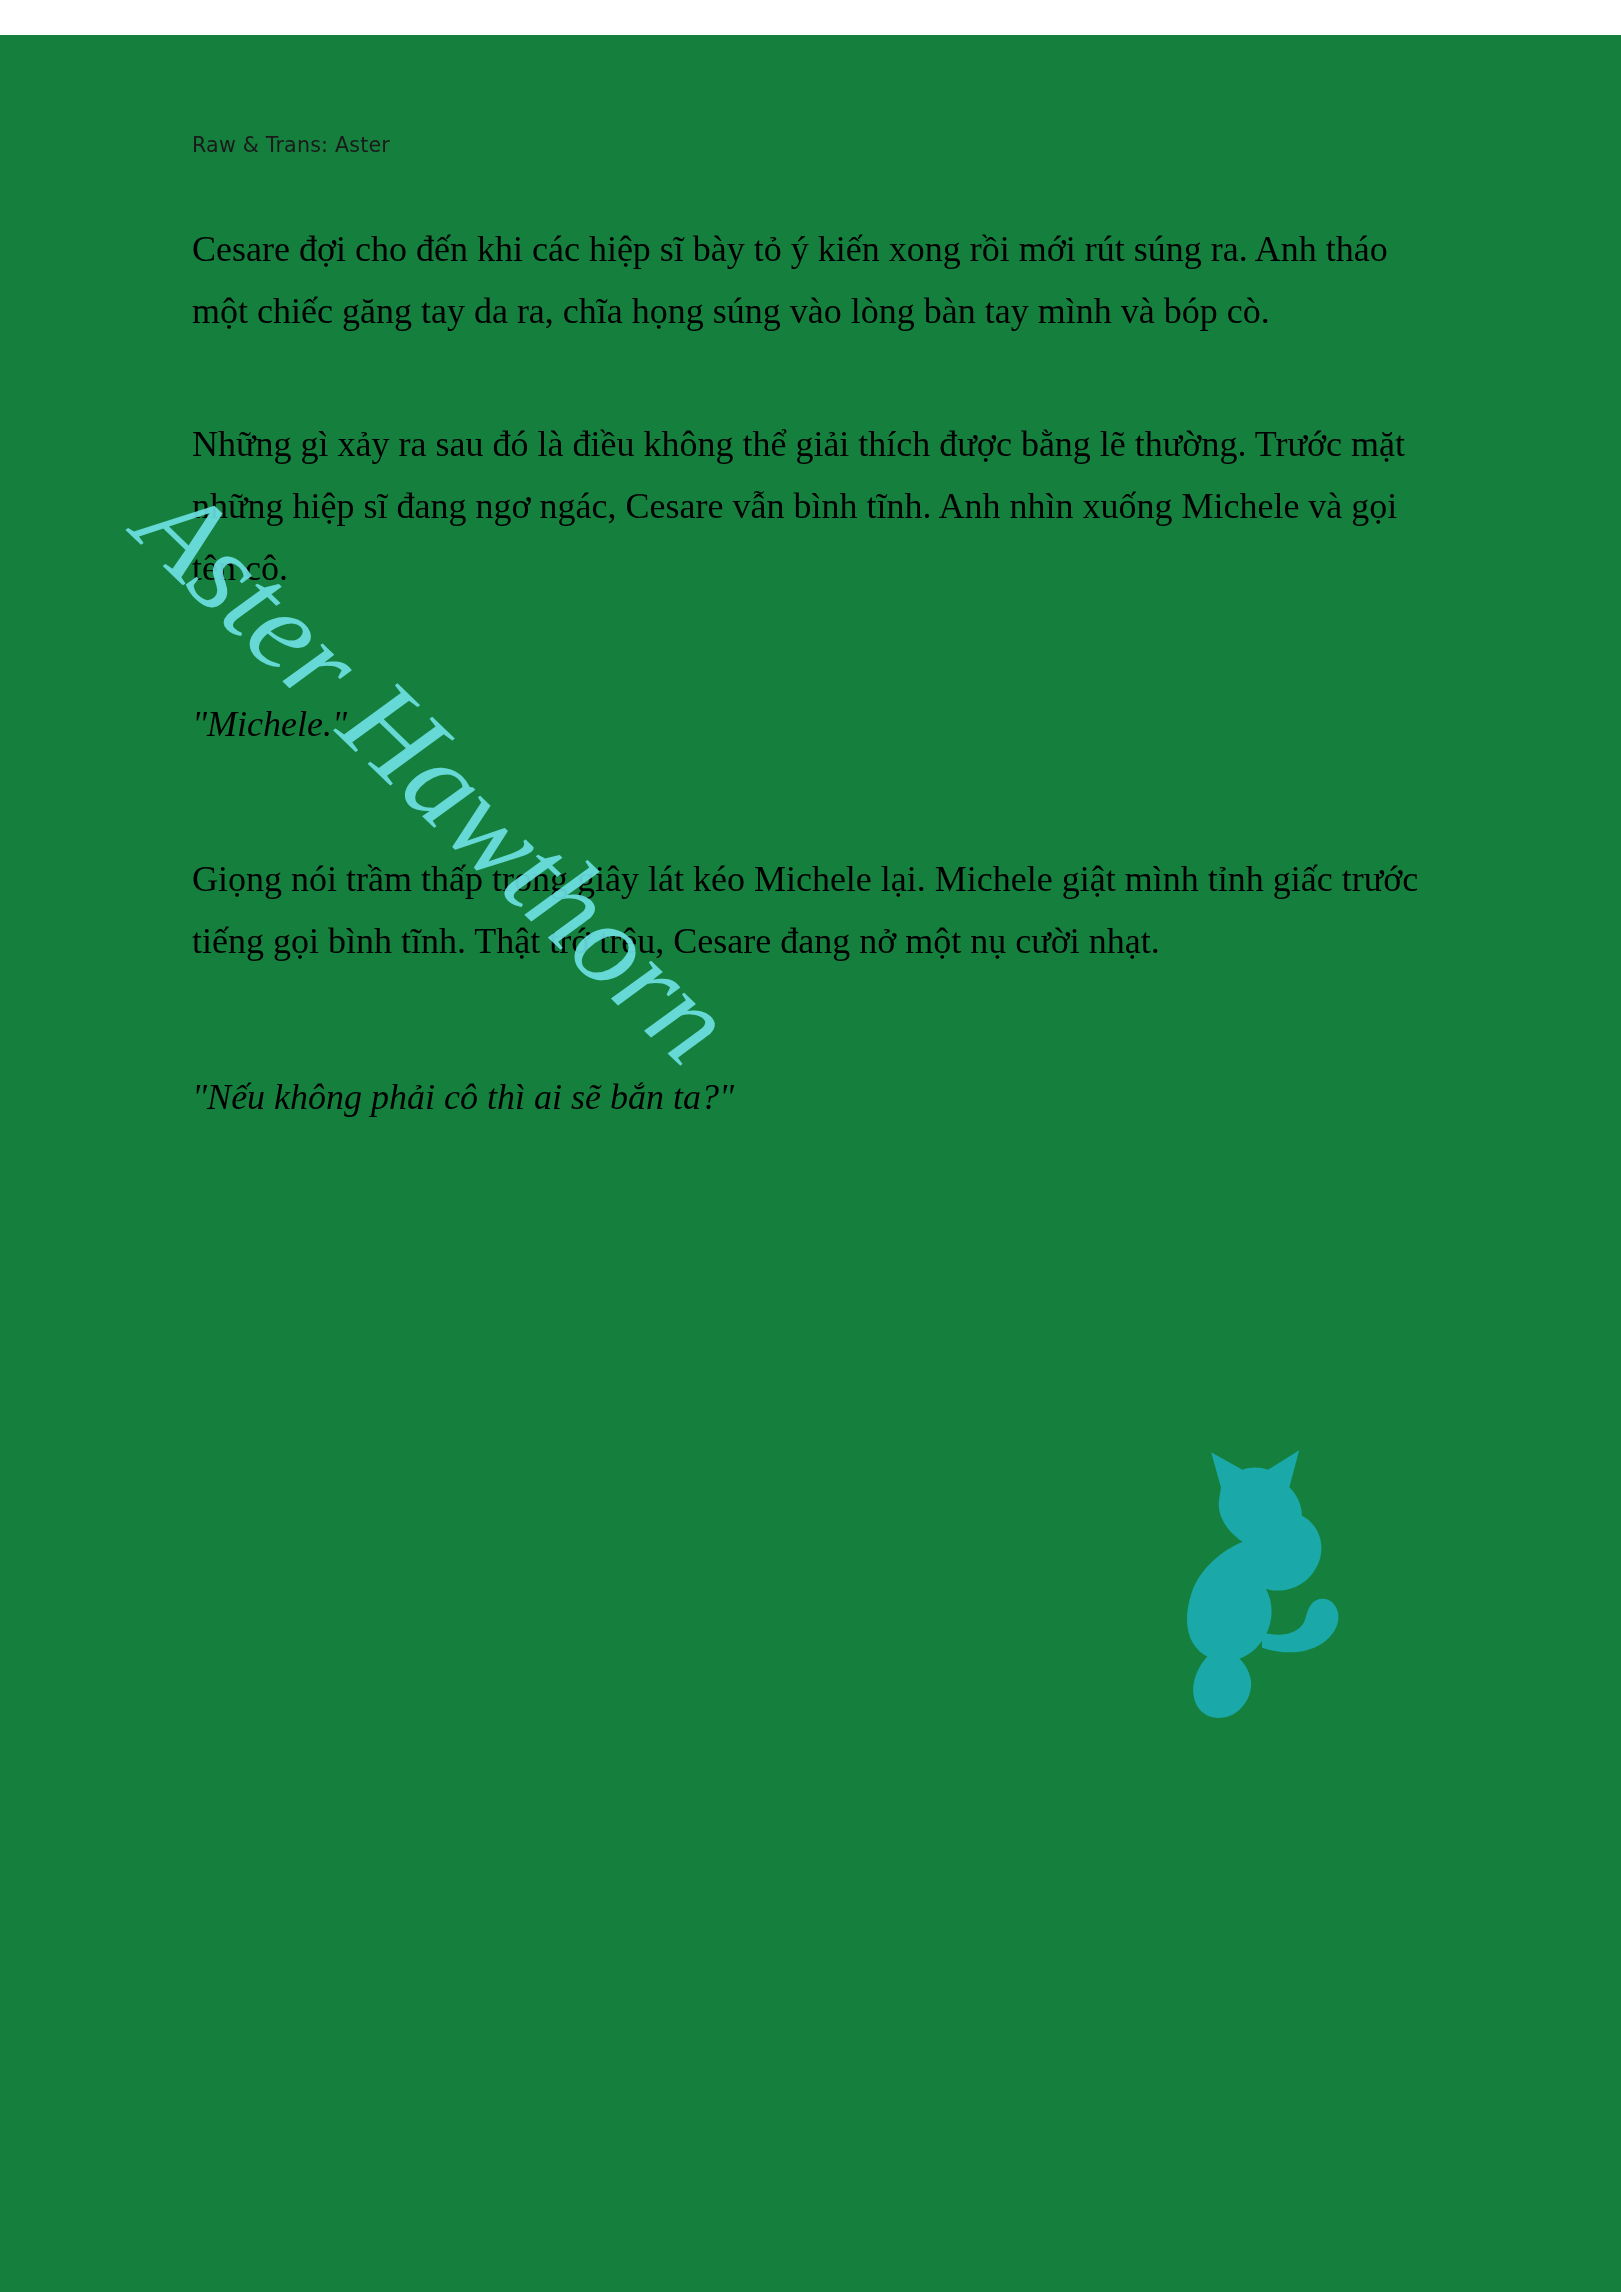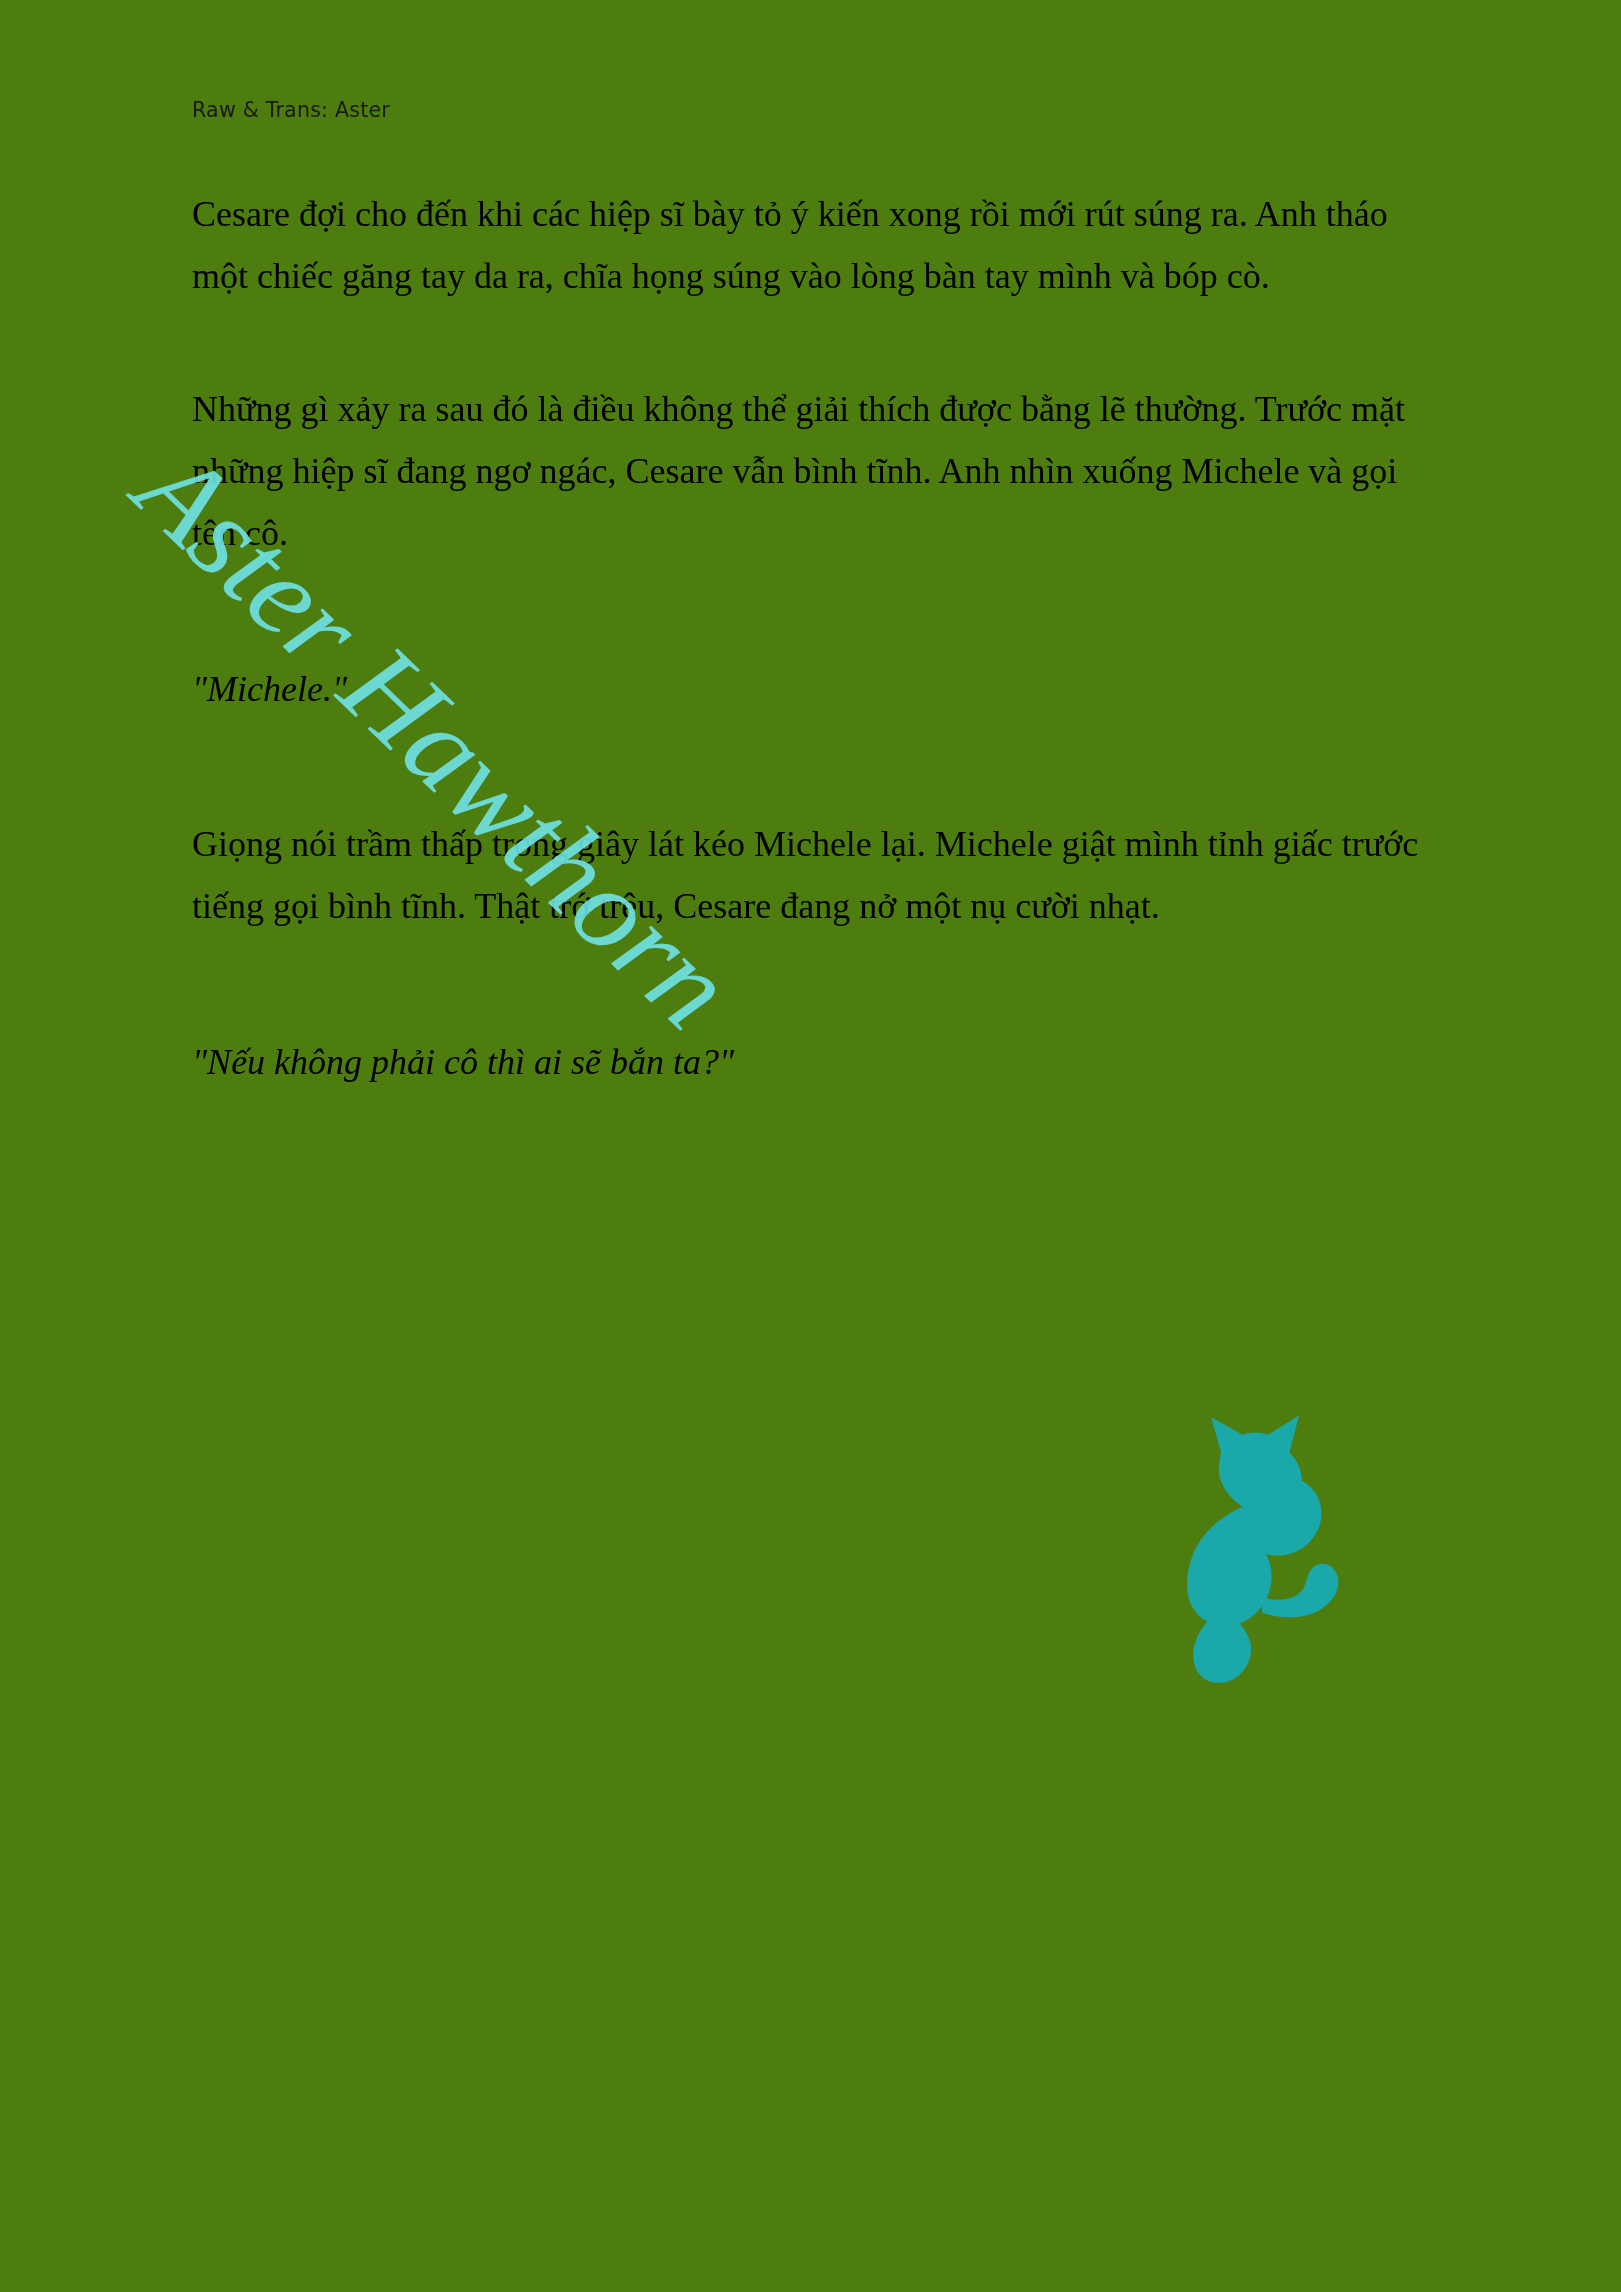--- a/index.html
+++ b/index.html
@@ -11,21 +11,22 @@
     width: 1621px;
     height: 2293px;
     position: relative;
     font-family: "Liberation Serif", serif;
     overflow: hidden;
   }
 
   .page {
     position: absolute;
     inset: 0;
-    background: #4d7c0f;
+    background: #15803d;
+    margin-top: 35px;
   }
 
   .header-note {
     position: absolute;
     left: 192px;
     top: 98px;
     font-family: "DejaVu Sans", sans-serif;
     font-size: 20.6px;
     color: #1a1a1a;
     letter-spacing: 0.2px;

